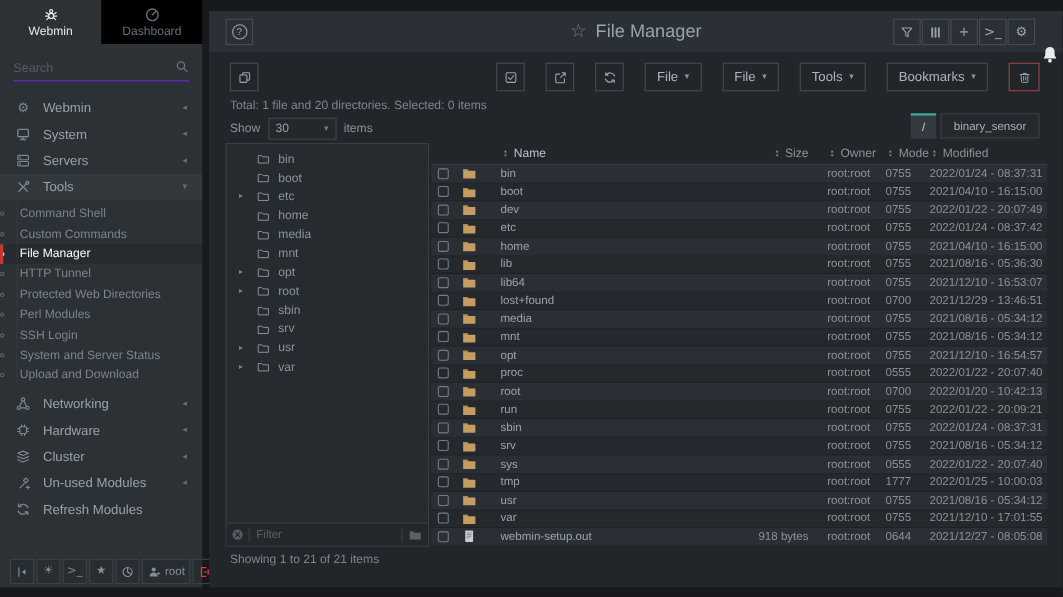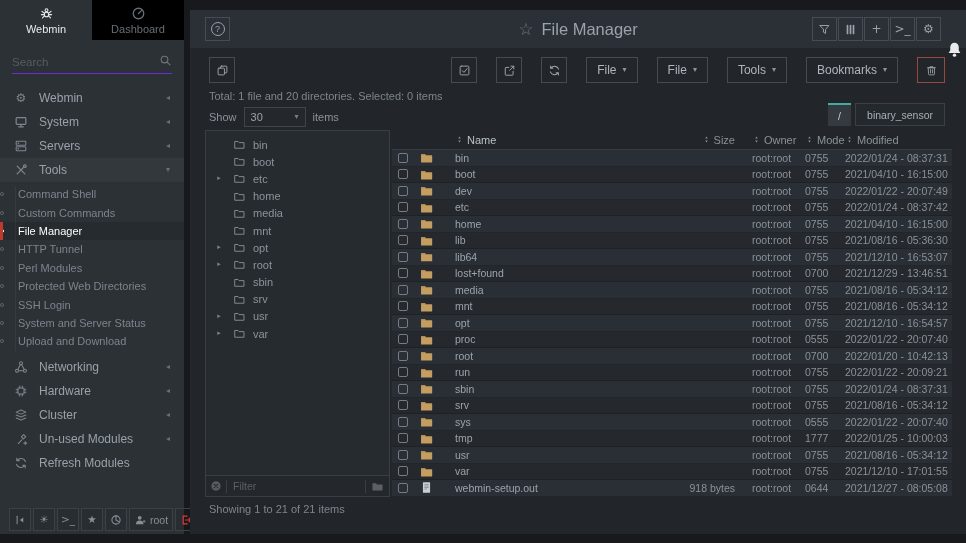--- a/index.html
+++ b/index.html
@@ -212,25 +212,25 @@
         <div class="subitem active">
           <span class="b"></span>
           <span>File Manager</span>
         </div>
         <div class="subitem">
           <span class="b"></span>
           <span>HTTP Tunnel</span>
         </div>
         <div class="subitem">
           <span class="b"></span>
-          <span>Perl Modules</span>
+          <span>Protected Web Directories</span>
         </div>
         <div class="subitem">
           <span class="b"></span>
-          <span>Protected Web Directories</span>
+          <span>Perl Modules</span>
         </div>
         <div class="subitem">
           <span class="b"></span>
           <span>SSH Login</span>
         </div>
         <div class="subitem">
           <span class="b"></span>
           <span>System and Server Status</span>
         </div>
         <div class="subitem">

